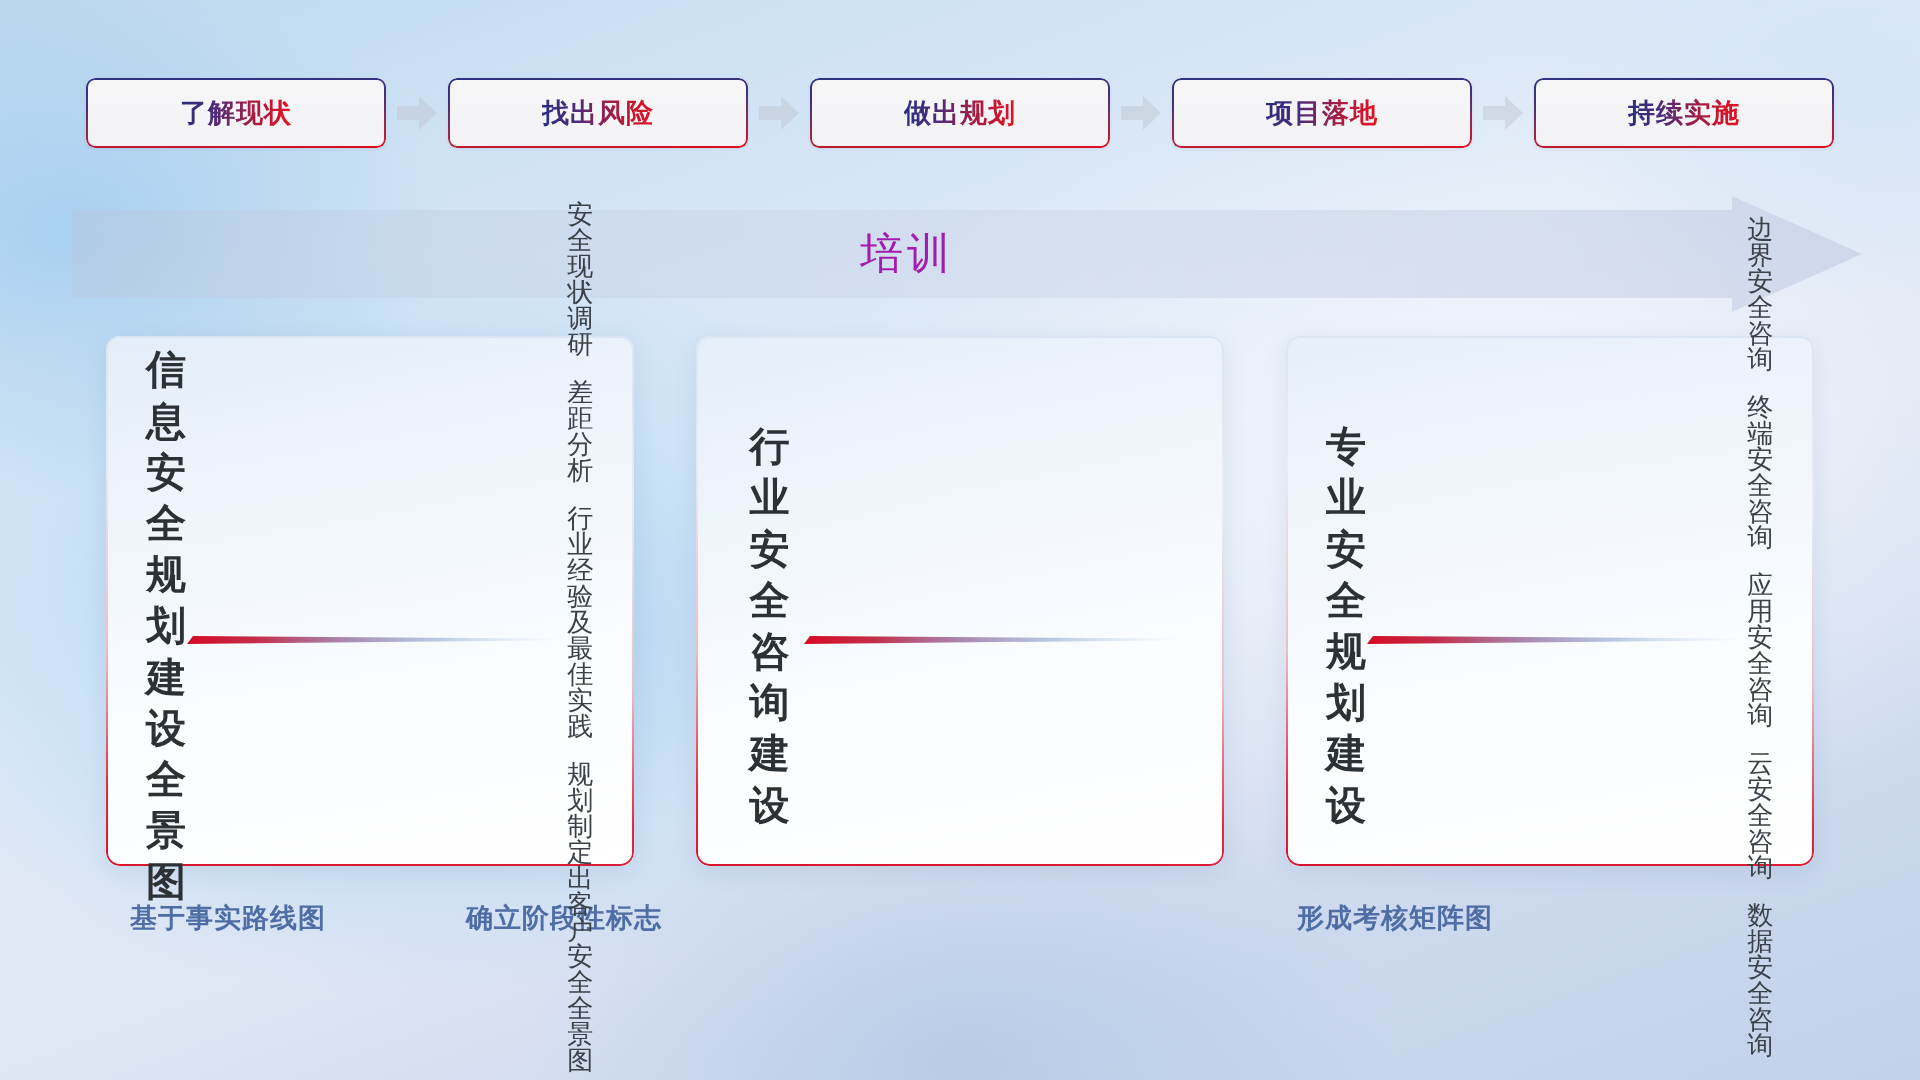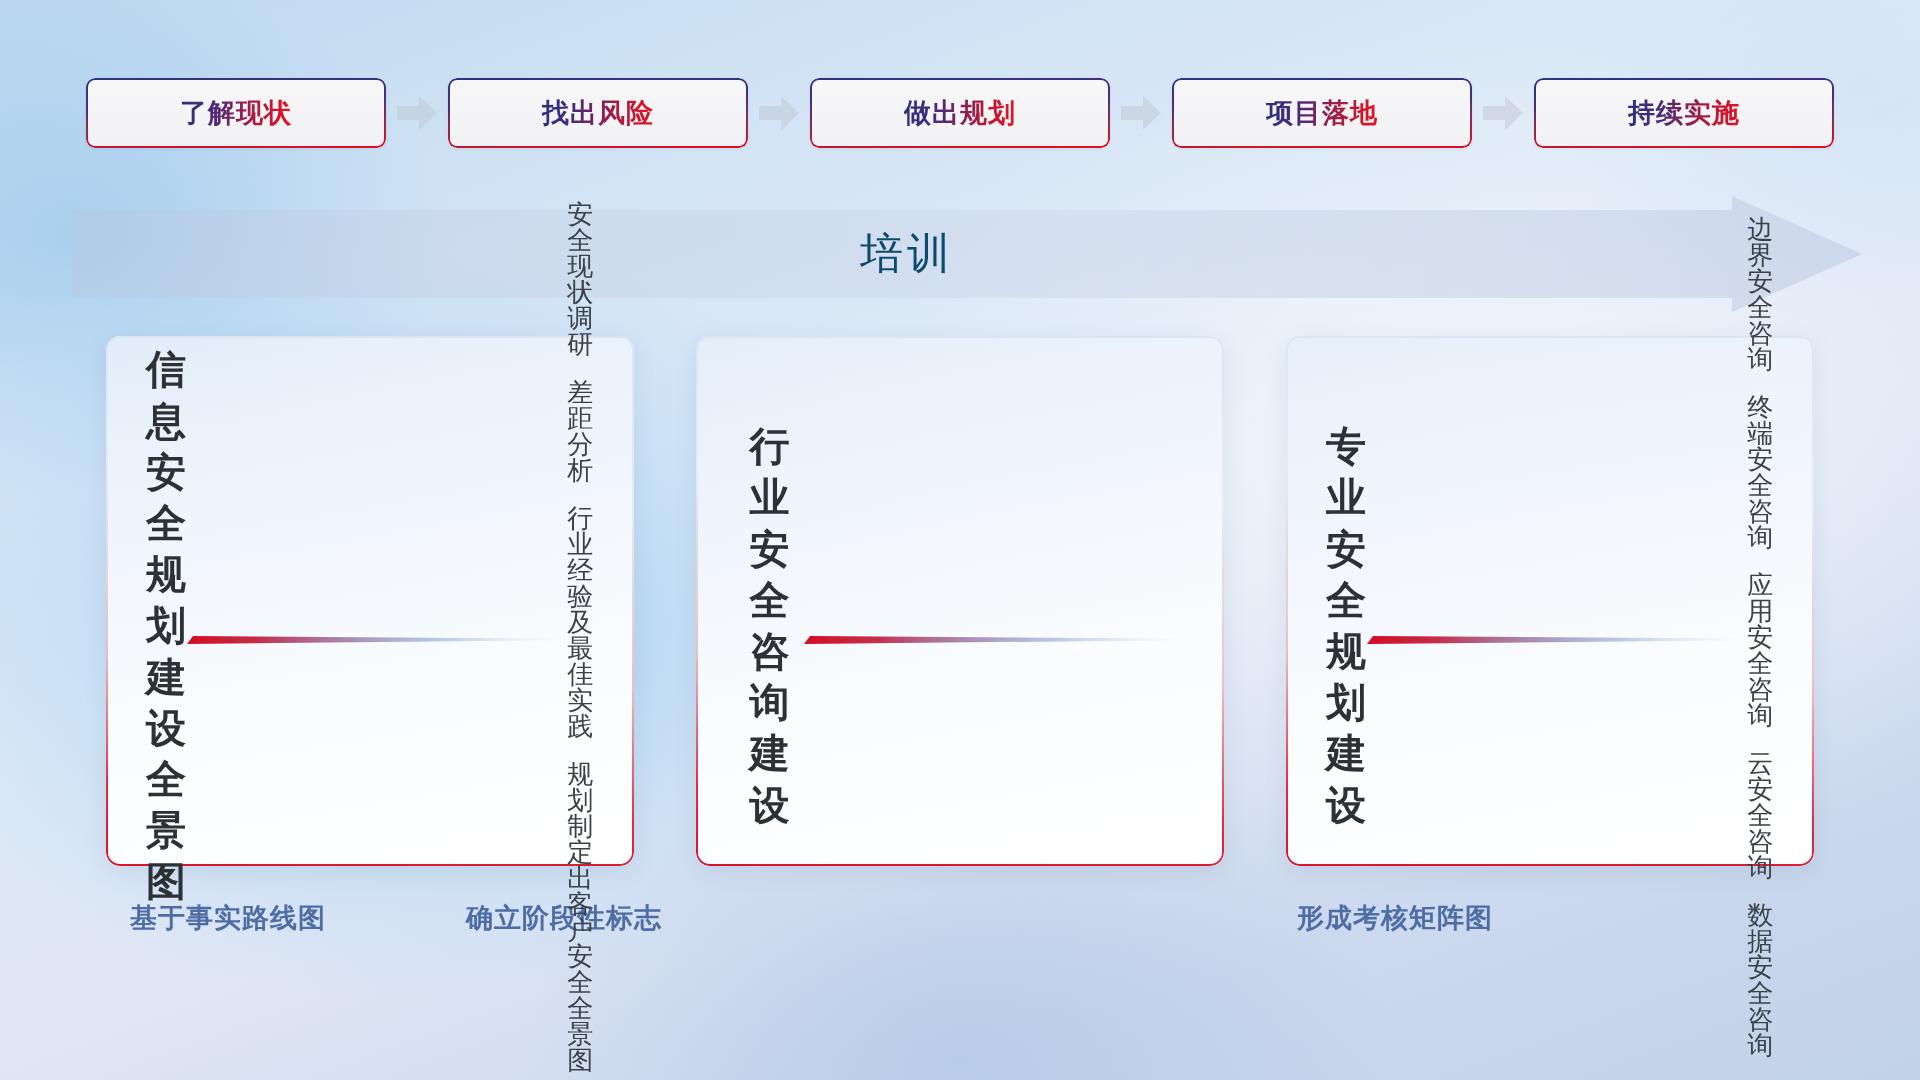--- a/index.html
+++ b/index.html
@@ -65,21 +65,21 @@
   .step-arrow svg{display:block;opacity:.55;}
 
   
   .banner{
     position:absolute;left:72px;top:196px;width:1790px;height:116px;
   }
   .banner svg{display:block;width:100%;height:100%;}
   .banner-label{
     position:absolute;left:0;top:0;width:1790px;height:116px;
     display:flex;align-items:center;justify-content:center;
-    font-size:43px;font-weight:500;color:#0c4a6e;letter-spacing:4px;
+    font-size:43px;font-weight:500;color:#a21caf;letter-spacing:4px;
     padding-right:120px;box-sizing:border-box;
   }
 
   
   .cards{
     position:absolute;left:0;top:336px;width:1920px;height:530px;
     display:flex;justify-content:center;align-items:flex-start;gap:62px;
   }
   .card{
     width:528px;height:530px;border-radius:14px;

